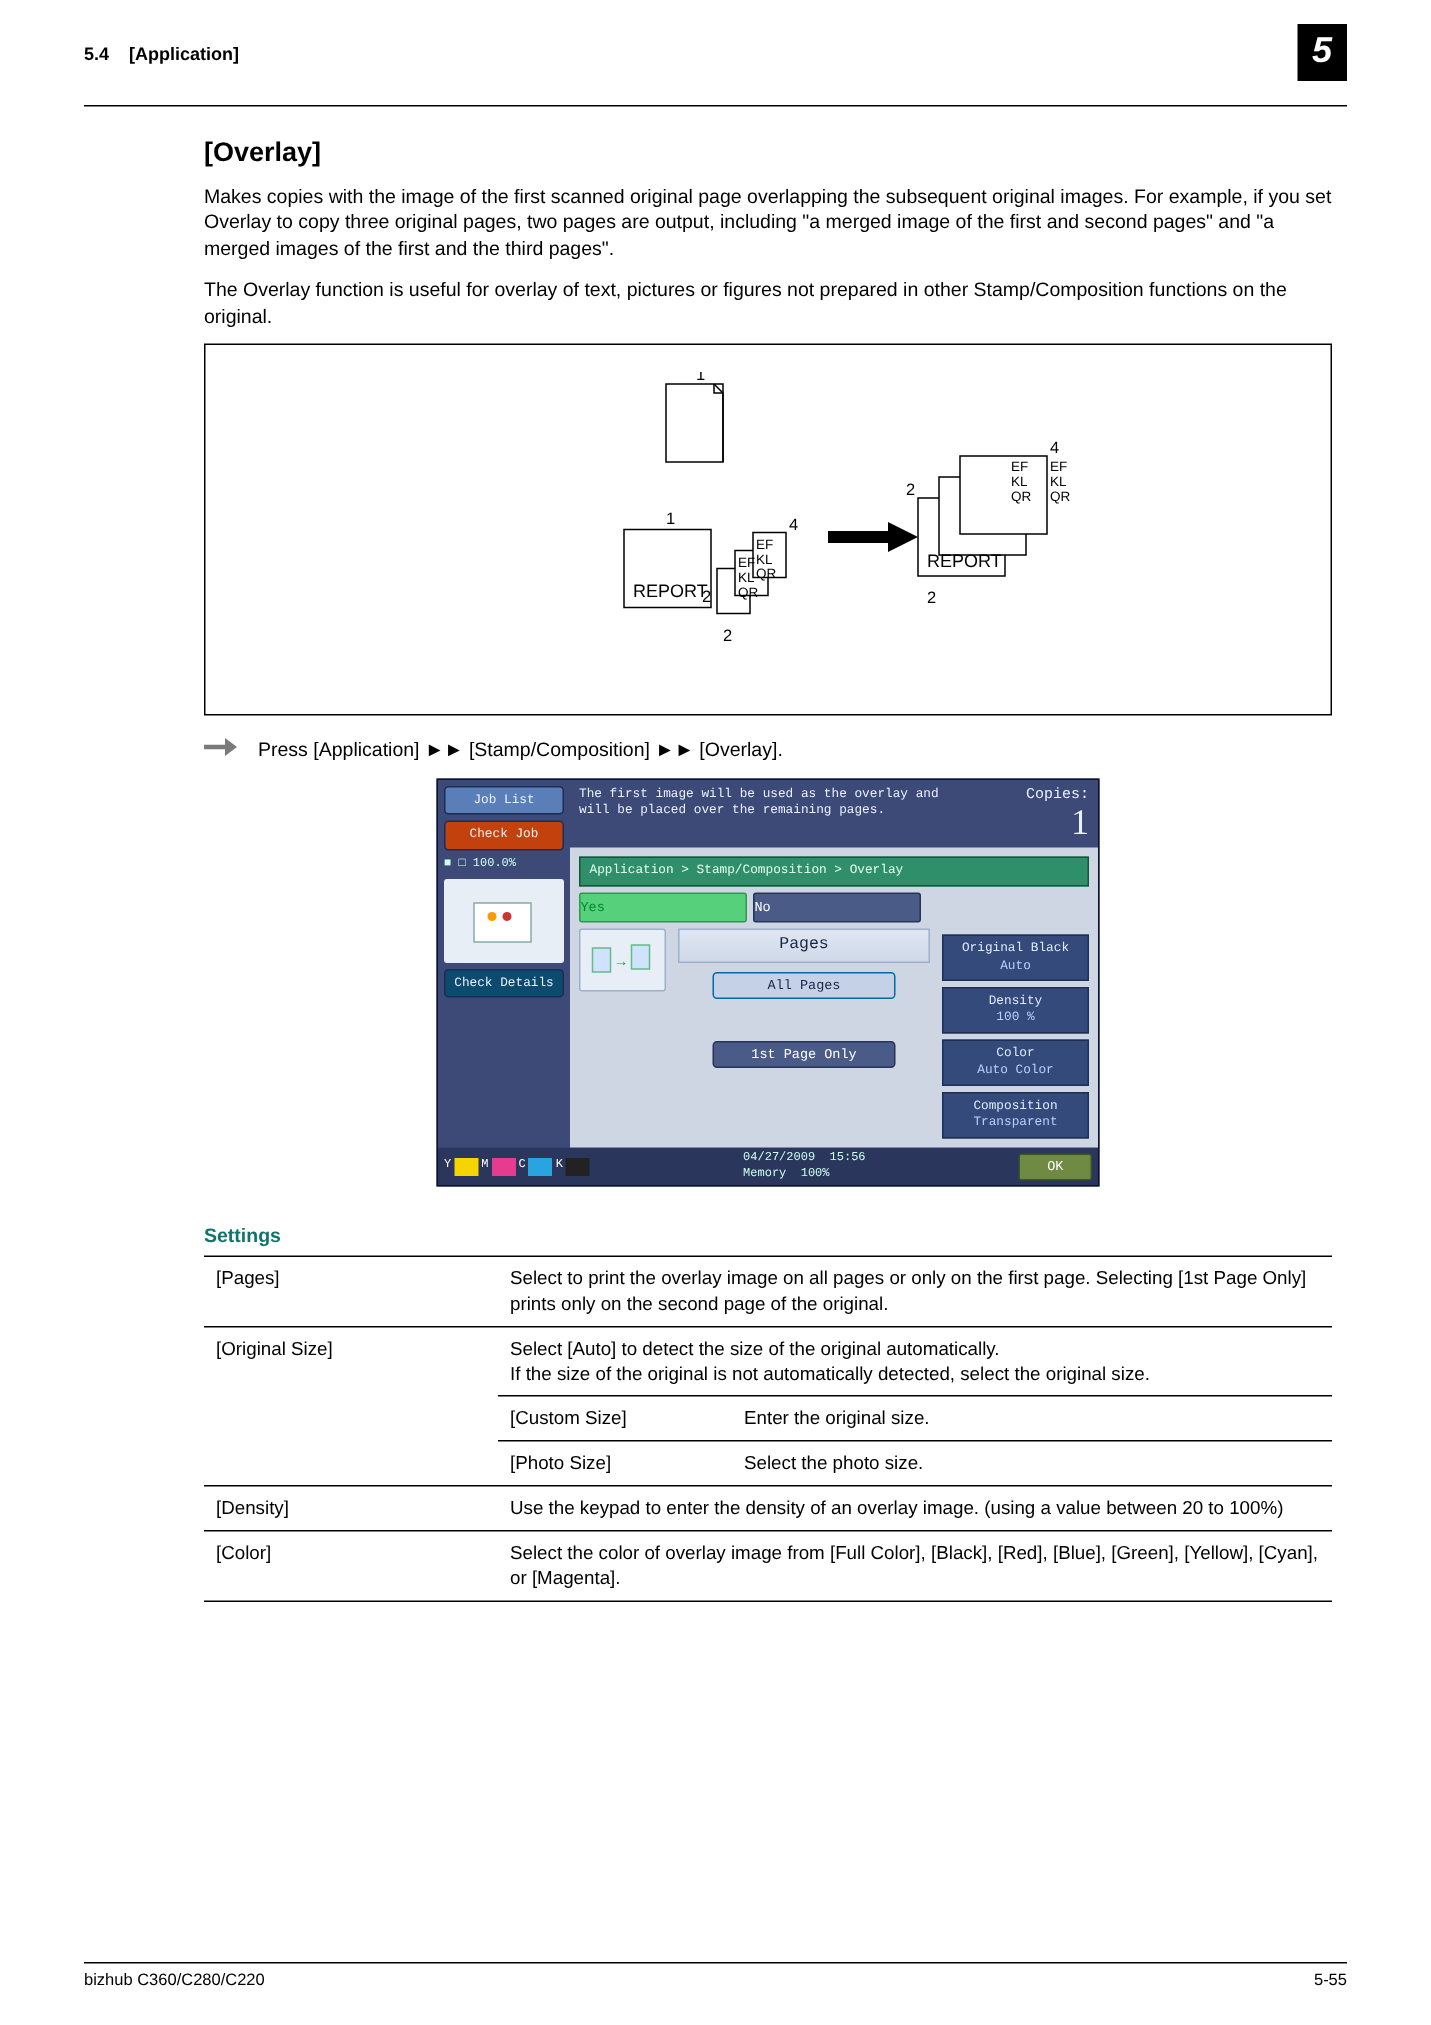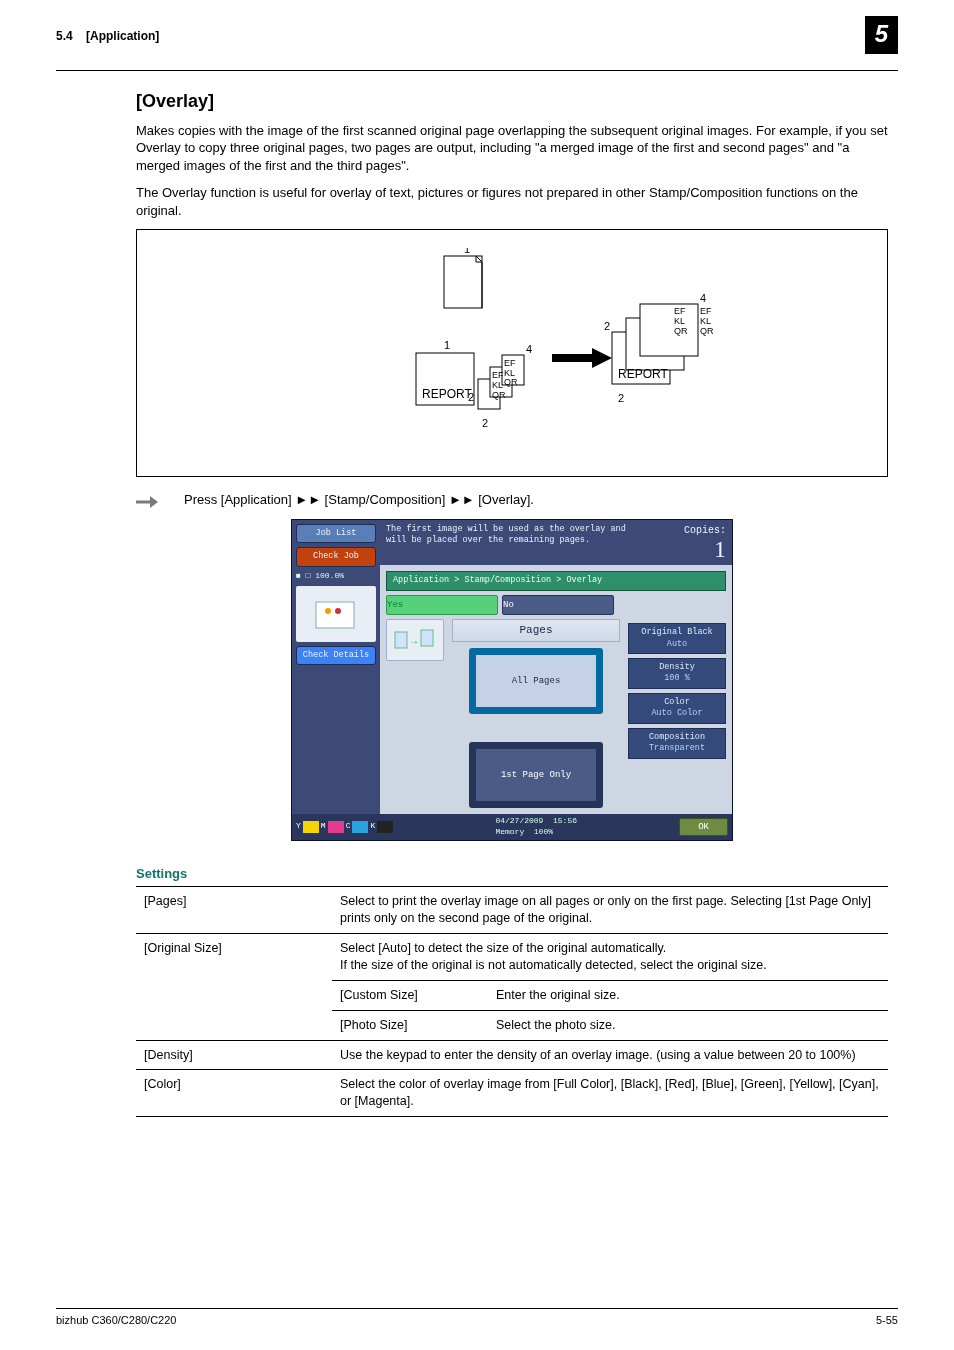--- a/index.html
+++ b/index.html
@@ -5,21 +5,21 @@
   html,body{margin:0;padding:0;background:#fff;color:#000;font-family:Arial,Helvetica,sans-serif;font-size:13px;line-height:1.35}
   .page{width:954px;min-height:1350px;margin:0 auto;position:relative;padding:28px 56px 40px 56px;box-sizing:border-box}
   .hdr{display:flex;align-items:flex-start;justify-content:space-between;border-bottom:1px solid #000;padding-bottom:16px;margin-bottom:18px}
   .hdr-left{font-size:12px;font-weight:bold}
   .hdr-badge{background:#000;color:#fff;font-weight:bold;font-style:italic;font-size:24px;padding:2px 10px 4px 10px;border-radius:0 0 0 0;margin-top:-12px}
   .content{margin-left:80px;margin-right:10px}
   h1.sec{font-size:18px;font-weight:bold;margin:0 0 8px 0}
   p.body{margin:0 0 10px 0}
   .figbox{border:1px solid #000;padding:18px 10px;margin:6px 0 14px 0;display:flex;justify-content:center}
   .figbox svg{display:block}
-  .step{display:flex;align-items:flex-end;gap:26px;margin:4px 0 10px 0}
+  .step{display:flex;align-items:flex-start;gap:14px;margin:4px 0 10px 0}
   .arrow-icon svg{display:block}
   .screenshot-wrap{display:flex;justify-content:center;margin:6px 0 24px 0}
   .shot{width:440px;background:#3d4a78;border:1px solid #0b1230;font-family:"Courier New",monospace;font-size:9px;color:#fff}
   .shot-top{display:flex}
   .shot-side{width:88px;background:#3d4a78;padding:4px;box-sizing:border-box}
   .pill{background:#5a7fb8;border:1px solid #1b2c55;border-radius:3px;text-align:center;padding:3px 2px;margin-bottom:4px;color:#e9f1ff;font-size:8.5px}
   .pill.gr{background:#c2410c}
   .mem{font-size:8px;color:#cfe;white-space:nowrap}
   .thumb{background:#e8eef6;height:56px;border-radius:2px;margin:4px 0;display:flex;align-items:center;justify-content:center}
   .shot-main{flex:1;background:#cfd6e3;color:#1a2544;padding:6px;box-sizing:border-box;position:relative}
@@ -29,21 +29,21 @@
   .sm-top .r b{font-family:Georgia,serif;font-size:24px;font-weight:normal;display:block;line-height:1}
   .bc{background:#2f8f6a;color:#e8fff4;border:1px solid #13563b;padding:3px 6px;font-size:8.5px;margin-bottom:4px}
   .tabs{display:flex;gap:4px;margin-bottom:4px}
   .tab{flex:0 0 auto;width:110px;padding:3px 0;border-radius:2px;font-size:9px}
   .tab.yes{background:#56d07a;color:#0a3;border:1px solid #2a9a4d;color:#083}
   .tab.no{background:#4a5b88;color:#fff;border:1px solid #27345a}
   .mrow{display:flex;gap:8px;align-items:flex-start}
   .mrow .icn{width:56px;height:40px;background:#e8eef6;border:1px solid #9fb0cc;border-radius:2px;display:flex;align-items:center;justify-content:center}
   .col-pages{flex:1;text-align:center}
   .hdrlbl{background:linear-gradient(#dfe7f3,#cfd8e8);border:1px solid #9fb0cc;padding:3px 0;font-size:11px;color:#1a2544}
-  .btn3d{display:inline-block;background:#c5d1e6;border:7px solid #0369a1;border-radius:3px;padding:20px 14px;font-size:9px;color:#1a2544;margin-top:6px;min-width:92px}
+  .btn3d{display:inline-block;background:#c5d1e6;border:1px solid #0369a1;border-radius:3px;padding:2px 14px;font-size:9px;color:#1a2544;margin-top:6px;min-width:92px}
   .btn3d.sel{background:#4a5b88;color:#fff;border-color:#27345a}
   .side2{width:98px}
   .side2 .lab{background:#334a7a;color:#dfe9ff;border:1px solid #1f2e55;padding:3px 4px;font-size:8.5px;text-align:center;margin-top:4px}
   .side2 .lab .sub{display:block;color:#b9d0ff}
   .shot-bot{display:flex;align-items:center;justify-content:space-between;background:#2a365c;padding:2px 4px}
   .toner{display:flex;gap:2px}
   .tz{width:16px;height:12px;display:inline-block}
   .yz{background:#f5d400}.mz{background:#e63b8e}.cz{background:#2aa4e0}.kz{background:#222}
   .dt{color:#cfe;font-size:8px}
   .okb{background:#6f8a43;border:1px solid #3c5322;color:#fff;padding:2px 18px;border-radius:2px;font-size:9px}
@@ -149,21 +149,21 @@
             <div class="pill">Job List</div>
             <div class="pill gr">Check Job</div>
             <div class="mem">■&nbsp;□&nbsp;<span>100.0%</span></div>
             <div class="thumb">
               <svg width="44" height="36">
                   <rect x="2" y="6" width="38" height="26" fill="#fff" stroke="#8aa"></rect>
                   <circle cx="14" cy="15" r="3" fill="#f90"></circle>
                   <circle cx="24" cy="15" r="3" fill="#c33"></circle>
                 </svg>
             </div>
-            <div class="pill" style="background:#3b82f6">Check Details</div>
+            <div class="pill" style="background:#0c4a6e">Check Details</div>
           </div>
           <div class="shot-main">
             <div class="sm-top">
               <div class="l">The first image will be used as the overlay and will be placed over the remaining pages.</div>
               <div class="r"><span>Copies:</span><b>1</b></div>
             </div>
             <div class="bc">Application &gt; Stamp/Composition &gt; Overlay</div>
             <div class="tabs">
               <div class="tab yes">Yes</div>
               <div class="tab no">No</div>

